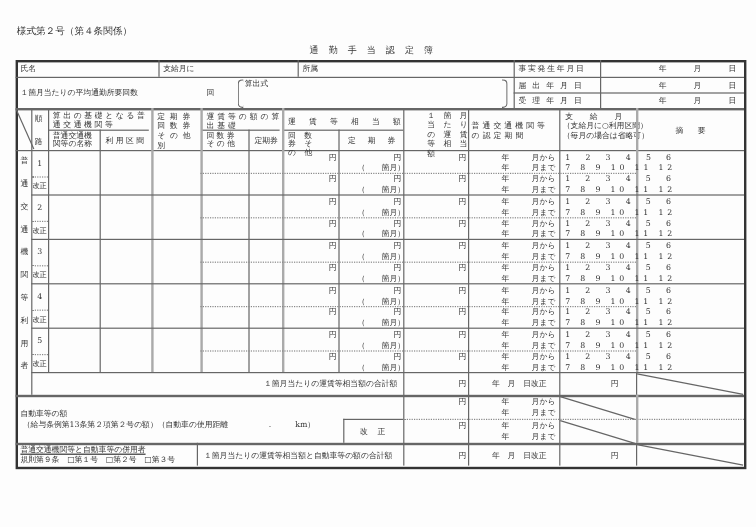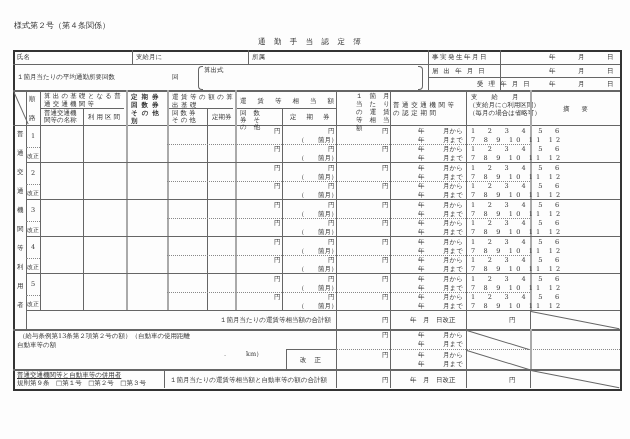--- a/index.html
+++ b/index.html
@@ -41,21 +41,21 @@
 <div class="t" style="left:17px;top:73px;">１箇月当たりの平均通勤所要回数</div>
 <div class="abs" style="left:140px;top:70px;width:30px;height:12px;"></div>
 <div class="t" style="left:172px;top:73px;">回</div>
 <div class="abs" style="left:198px;top:66px;width:4px;height:22px;border:1px solid #666;border-right:none;border-radius:4px 0 0 4px;"></div>
 <div class="t" style="left:204px;top:66px;">算出式</div>
 <div class="abs" style="left:206px;top:74px;width:210px;height:12px;"></div>
 <div class="abs" style="left:418px;top:66px;width:4px;height:22px;border:1px solid #666;border-left:none;border-radius:0 4px 4px 0;"></div>
 
 <div class="t spaced" style="left:432px;top:53px;letter-spacing:1.5px;">事実発生年月日</div>
 <div class="t spaced" style="left:432px;top:67px;letter-spacing:1.5px;">届 出 年 月 日</div>
-<div class="t spaced" style="left:432px;top:80px;letter-spacing:1.5px;margin-left:45px;">受 理 年 月 日</div>
+<div class="t spaced" style="left:432px;top:80px;letter-spacing:1.5px;">受 理 年 月 日</div>
 
 <div class="t" style="left:549px;top:53px;">年</div>
 <div class="t" style="left:578px;top:53px;">月</div>
 <div class="t" style="left:607px;top:53px;">日</div>
 <div class="t" style="left:549px;top:67px;">年</div>
 <div class="t" style="left:578px;top:67px;">月</div>
 <div class="t" style="left:607px;top:67px;">日</div>
 <div class="t" style="left:549px;top:80px;">年</div>
 <div class="t" style="left:578px;top:80px;">月</div>
 <div class="t" style="left:607px;top:80px;">日</div>
@@ -68,21 +68,21 @@
 <div class="hl" style="left:40px;width:84px;top:108px;"></div>
 <div class="hl" style="left:168px;width:65px;top:108px;"></div>
 <div class="hl" style="left:236px;width:100px;top:108px;"></div>
 
 <div class="t" style="left:29px;top:95px;">順</div>
 <div class="t" style="left:29px;top:114px;">路</div>
 
 <div class="t" style="left:44px;top:92px;width:82px;white-space:normal;letter-spacing:2.2px;line-height:8px;">算出の基礎となる普通交通機関等</div>
 <div class="t" style="left:44px;top:110px;width:38px;white-space:normal;line-height:7px;">普通交通機関等の名称</div>
 <div class="t" style="left:88px;top:113px;letter-spacing:2px;">利用区間</div>
-<div class="t" style="left:131px;top:93px;width:36px;white-space:normal;letter-spacing:4px;line-height:8px;font-weight:bold;">定期券回数券その他別</div>
+<div class="t" style="left:131px;top:93px;width:36px;white-space:normal;letter-spacing:4px;line-height:8px;">定期券回数券その他別</div>
 <div class="t" style="left:172px;top:93px;width:64px;white-space:normal;letter-spacing:2.5px;line-height:8px;">運賃等の額の算出基礎</div>
 <div class="t" style="left:172px;top:110px;width:34px;white-space:normal;letter-spacing:2px;line-height:7px;">回数券その他</div>
 <div class="t" style="left:212px;top:113px;">定期券</div>
 <div class="t" style="left:240px;top:97px;letter-spacing:11px;">運賃等相当額</div>
 <div class="t" style="left:240px;top:110px;width:40px;white-space:normal;letter-spacing:7px;line-height:7px;">回数券その他</div>
 <div class="t" style="left:290px;top:113px;letter-spacing:10px;">定期券</div>
 <div class="t" style="left:340px;top:92px;width:42px;white-space:normal;letter-spacing:7px;line-height:8px;margin-left:16px;">１箇月当たりの運賃等相当額</div>
 <div class="t" style="left:393px;top:101px;width:72px;white-space:normal;letter-spacing:2.6px;line-height:8px;">普通交通機関等の認定期間</div>
 <div class="t" style="left:471px;top:93px;letter-spacing:14px;">支給月</div>
 <div class="t" style="left:469px;top:101px;">（支給月に○利用区間）</div>
@@ -280,21 +280,21 @@
 <div class="t" style="left:410px;top:316px;">年　月　日改正</div>
 <div class="t" style="left:509px;top:316px;">円</div>
 <div class="diag" style="left:531px;top:311px;width:90px;transform:rotate(11deg);"></div>
 
 <div class="hl" style="left:13px;width:607px;top:369px;border-top-width:2px;"></div>
 <div class="hd" style="left:336px;width:284px;top:349px;"></div>
 <div class="hl" style="left:286px;width:50px;top:349px;"></div>
 <div class="vl" style="left:286px;top:349px;height:20px;"></div>
 <div class="vg" style="left:530px;top:329px;height:40px;"></div>
 <div class="t" style="left:17px;top:341px;">自動車等の額</div>
-<div class="t" style="left:19px;top:332px;">（給与条例第13条第２項第２号の額）（自動車の使用距離</div>
+<div class="t" style="left:19px;top:350px;">（給与条例第13条第２項第２号の額）（自動車の使用距離</div>
 <div class="t" style="left:224px;top:350px;">.</div>
 <div class="abs" style="left:200px;top:348px;width:44px;height:10px;"></div>
 <div class="t" style="left:246px;top:350px;">km）</div>
 <div class="t" style="left:300px;top:356px;letter-spacing:3px;">改 正</div>
 <div class="t" style="left:382px;top:331px;">円</div>
 <div class="t" style="left:382px;top:351px;">円</div>
 <div class="abs" style="left:338px;top:330px;width:40px;height:18px;"></div>
 <div class="abs" style="left:338px;top:350px;width:40px;height:18px;"></div>
 <div class="t" style="left:418px;top:331px;">年</div>
 <div class="t" style="left:443px;top:331px;">月から</div>

